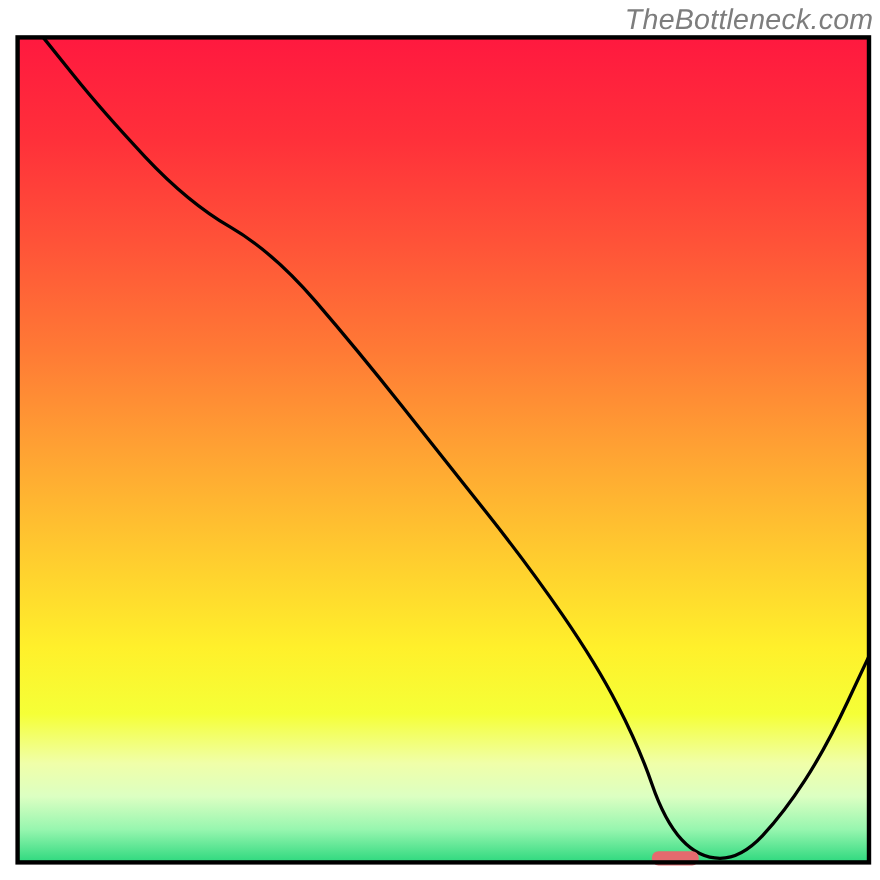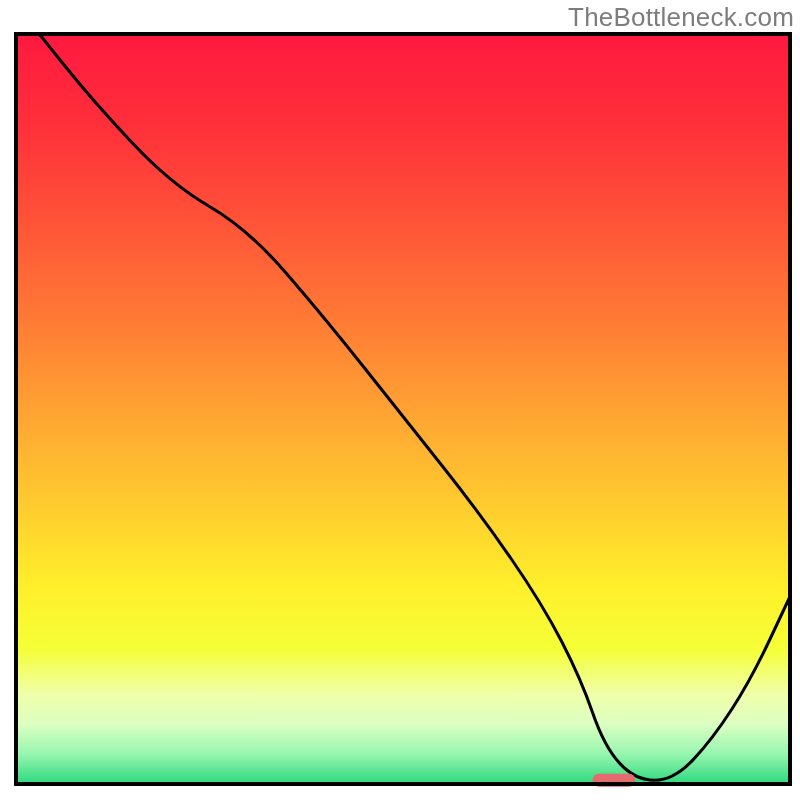--- a/index.html
+++ b/index.html
@@ -17,20 +17,21 @@
     height: 800px;
   }
   .watermark {
     position: absolute;
     top: 2px;
     right: 6px;
     font-size: 26px;
     font-weight: 500;
     color: #7d7d7d;
     letter-spacing: 0.2px;
+    font-style: italic;
   }
   svg.plot {
     position: absolute;
     left: 0;
     top: 0;
   }
 </style>
 </head>
 <body>
 

